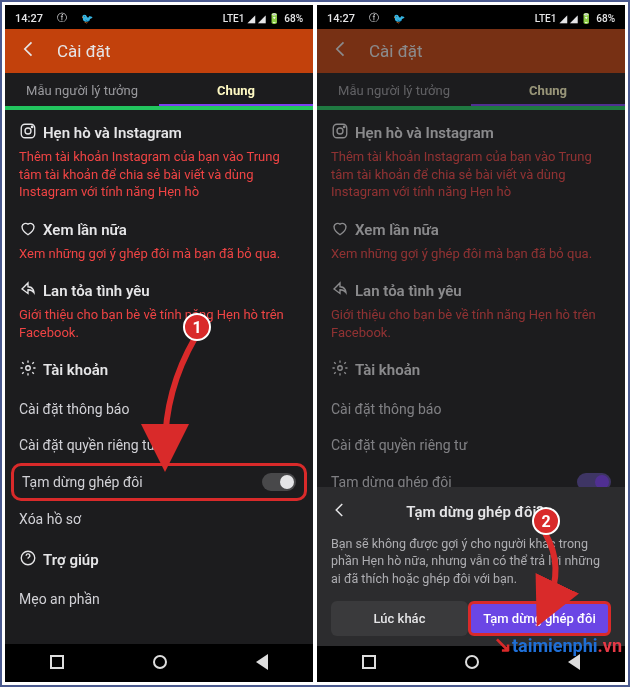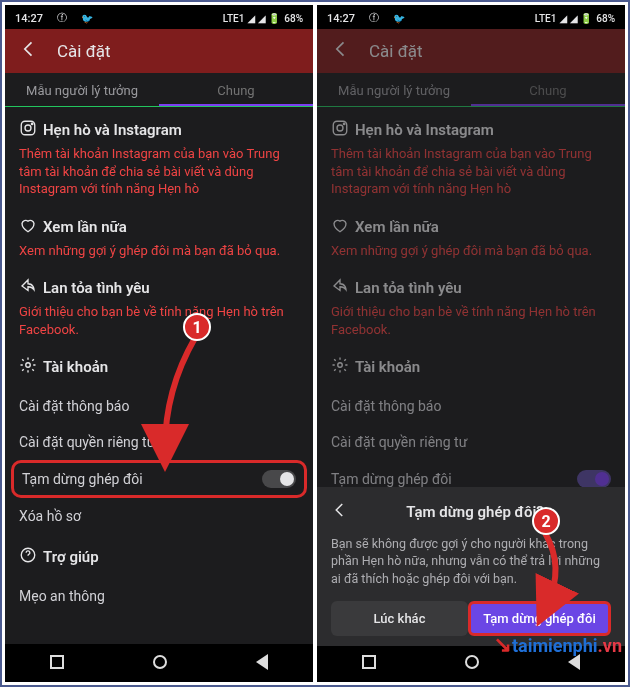--- a/index.html
+++ b/index.html
@@ -30,37 +30,37 @@
     font-weight: 500;
     background: #000;
   }
   .status-left { display: flex; gap: 14px; align-items: center; }
   .status-right { display: flex; gap: 3px; align-items: center; font-size: 10px; }
   .header {
     display: flex;
     align-items: center;
     padding: 10px 14px;
     gap: 18px;
-    background: #7f1d1d;
+    background: #c2410c;
   }
   .back-icon svg { width: 20px; height: 20px; stroke: #e5e5e7; fill: none; stroke-width: 2; }
   .header-title { font-size: 17px; font-weight: 400; }
   .tabs {
     display: flex;
-    border-bottom: 1px solid #22c55e;
+    border-bottom: 4px solid #22c55e;
   }
   .tab {
     flex: 1;
     text-align: center;
     padding: 10px 0 8px;
     font-size: 13px;
     color: #9a9a9e;
     position: relative;
   }
-  .tab.active { color: #737373; }
+  .tab.active { color: #fef9c3; font-weight: bold; }
   .tab.active::after {
     content: "";
     position: absolute;
     bottom: 0; left: 0; right: 0;
     height: 2px;
     background: #7b3ff2;
   }
   .content { flex: 1; overflow: hidden; padding: 0; }
   .section { padding: 12px 14px 6px; }
   .section-head { display: flex; align-items: center; gap: 6px; margin-bottom: 4px; }
@@ -256,21 +256,21 @@
 
       <div class="section">
         <div class="section-head">
           <span><svg viewBox="0 0 24 24">
                 <circle cx="12" cy="12" r="9"></circle>
                 <path d="M9.5 9a2.5 2.5 0 1 1 3.5 2.3c-.8.4-1 .9-1 1.7M12 17h.01"></path>
               </svg></span>
           <span class="section-title">Trợ giúp</span>
         </div>
       </div>
-      <div class="list-item">Mẹo an thông</div>
+      <div class="list-item">Mẹo an phần</div>
 
     </div>
 
     <div class="nav-bar">
       <div class="shape nav-square"></div>
       <div class="shape nav-circle"></div>
       <div class="nav-tri"></div>
     </div>
 
     <div class="badge" style="left:178px; top:308px;">1</div>

